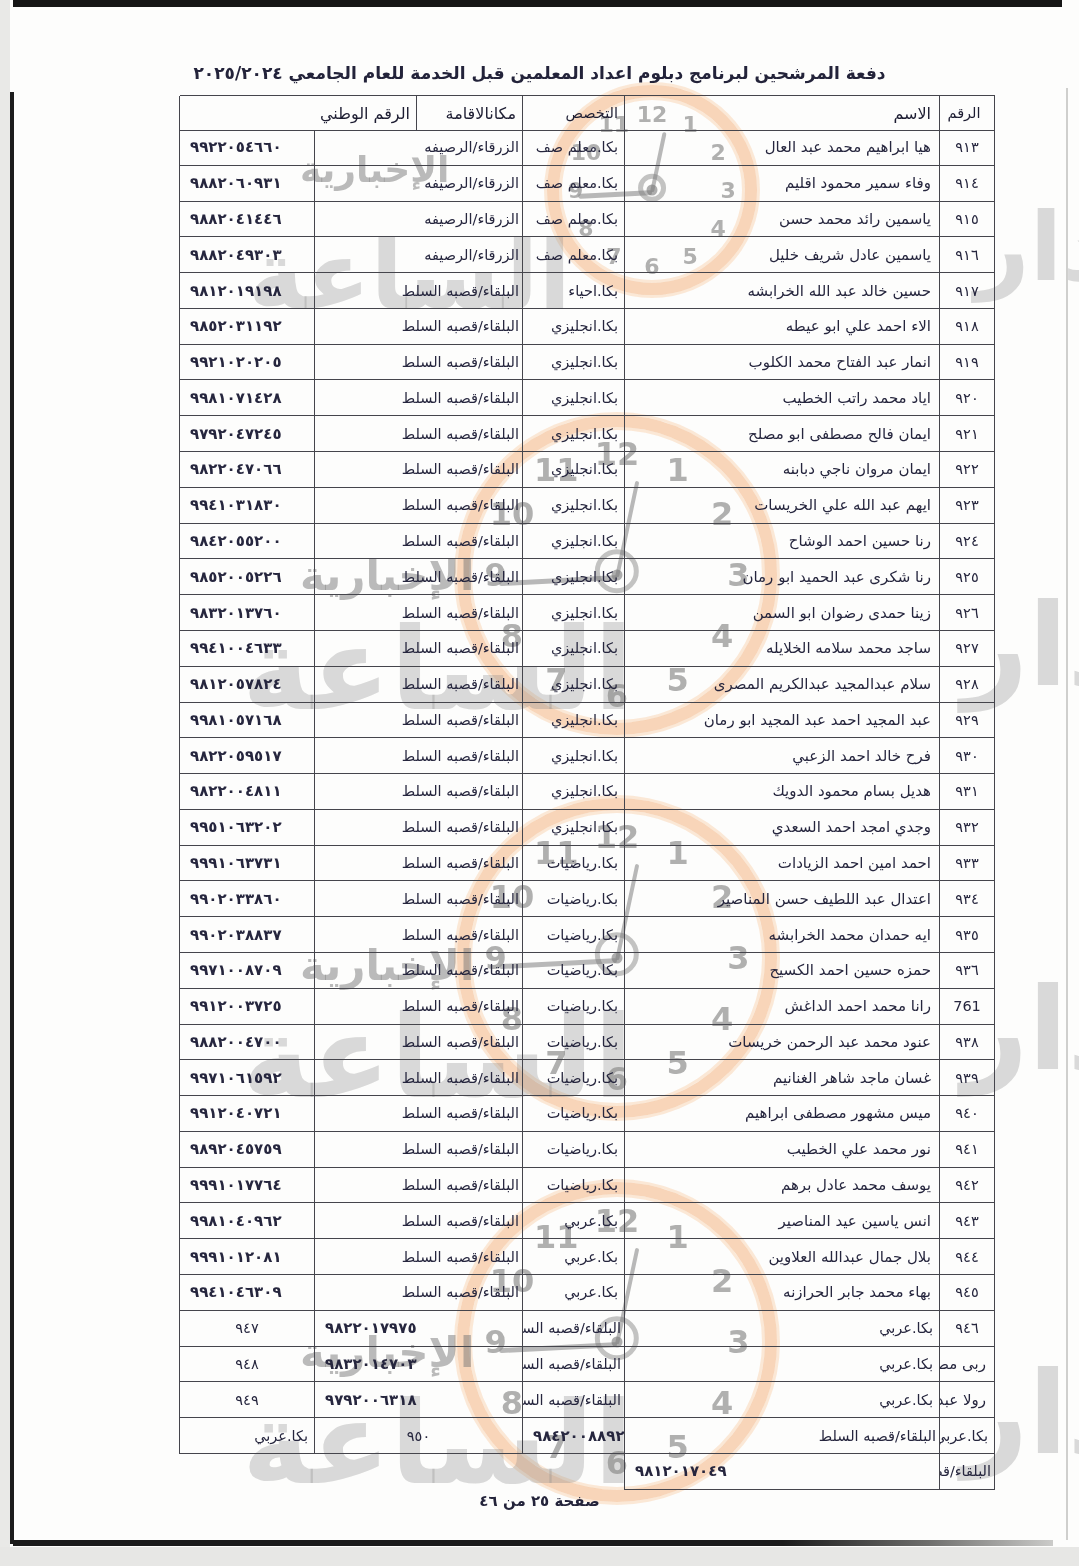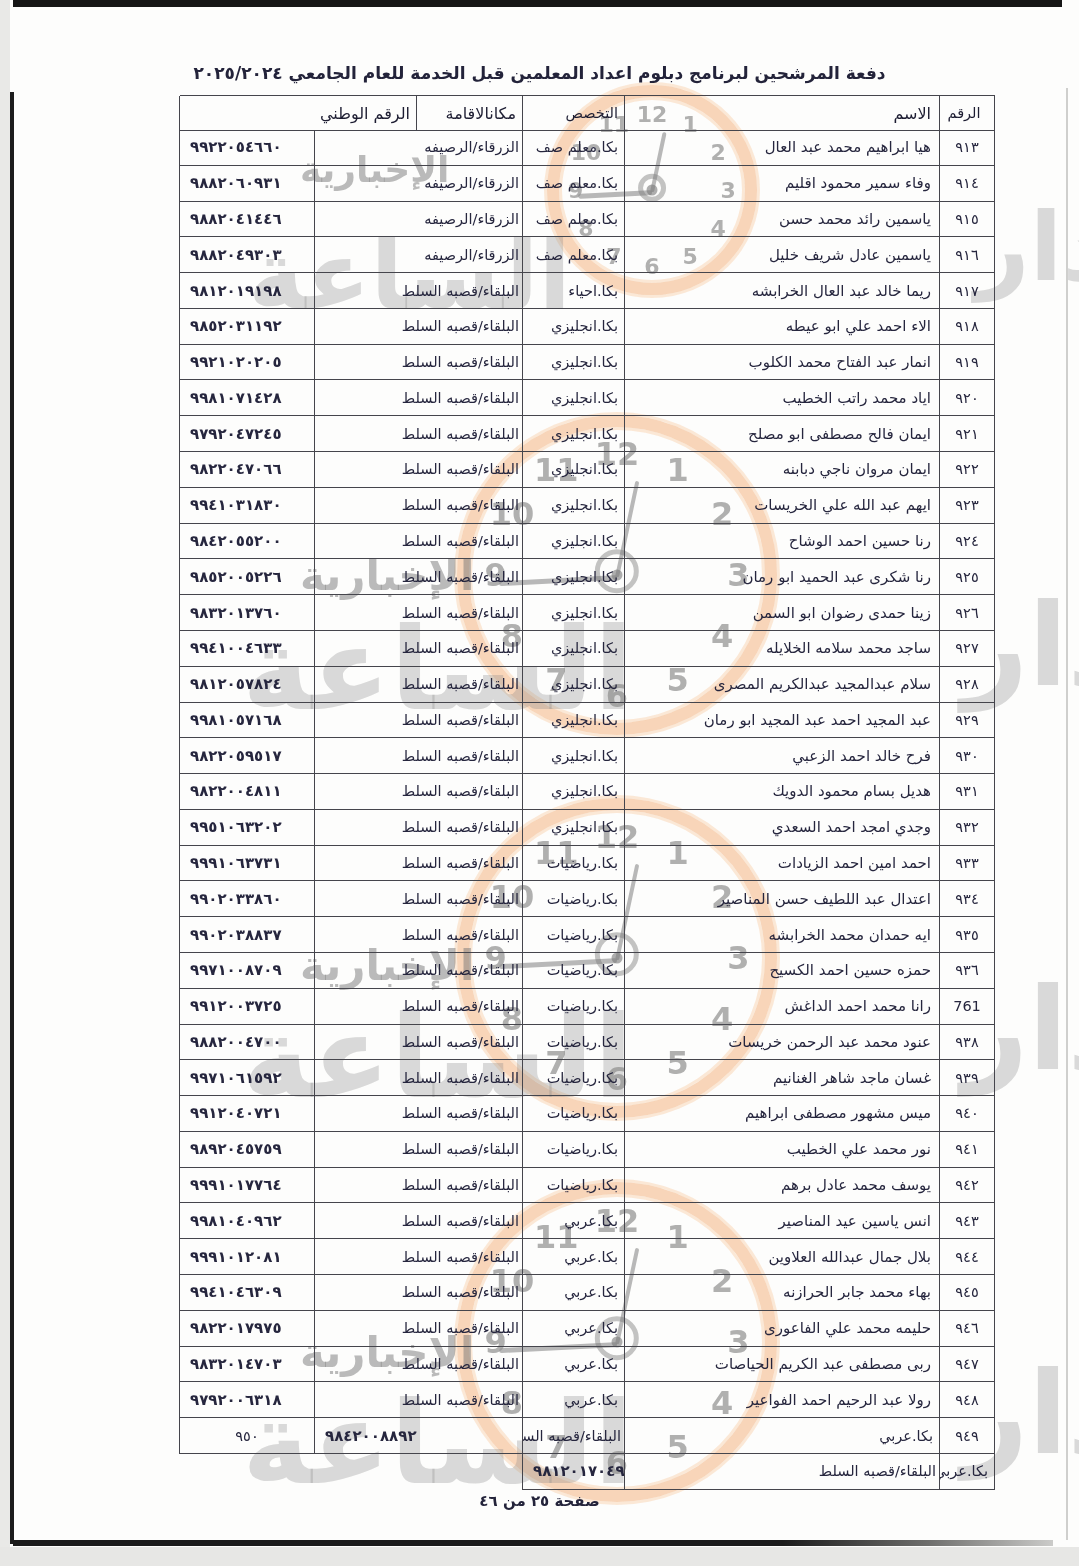--- a/index.html
+++ b/index.html
@@ -207,21 +207,21 @@
       <div class="cell c-name">ياسمين رائد محمد حسن</div>
       <div class="cell c-spec">بكا.معلم صف</div>
       <div class="cell c-residence">الزرقاء/الرصيفه</div>
       <div class="cell c-national_id">٩٨٨٢٠٤١٤٤٦</div>
       <div class="cell c-num">٩١٦</div>
       <div class="cell c-name">ياسمين عادل شريف خليل</div>
       <div class="cell c-spec">بكا.معلم صف</div>
       <div class="cell c-residence">الزرقاء/الرصيفه</div>
       <div class="cell c-national_id">٩٨٨٢٠٤٩٣٠٣</div>
       <div class="cell c-num">٩١٧</div>
-      <div class="cell c-name">ريما خالد عبد العال الخرابشه</div>
+      <div class="cell c-name">حسين خالد عبد الله الخرابشه</div>
       <div class="cell c-spec">بكا.احياء</div>
       <div class="cell c-residence">البلقاء/قصبه السلط</div>
       <div class="cell c-national_id">٩٨١٢٠١٩١٩٨</div>
       <div class="cell c-num">٩١٨</div>
       <div class="cell c-name">الاء احمد علي ابو عيطه</div>
       <div class="cell c-spec">بكا.انجليزي</div>
       <div class="cell c-residence">البلقاء/قصبه السلط</div>
       <div class="cell c-national_id">٩٨٥٢٠٣١١٩٢</div>
       <div class="cell c-num">٩١٩</div>
       <div class="cell c-name">انمار عبد الفتاح محمد الكلوب</div>
@@ -352,21 +352,20 @@
       <div class="cell c-name">بلال جمال عبدالله العلاوين</div>
       <div class="cell c-spec">بكا.عربي</div>
       <div class="cell c-residence">البلقاء/قصبه السلط</div>
       <div class="cell c-national_id">٩٩٩١٠١٢٠٨١</div>
       <div class="cell c-num">٩٤٥</div>
       <div class="cell c-name">بهاء محمد جابر الحرازنه</div>
       <div class="cell c-spec">بكا.عربي</div>
       <div class="cell c-residence">البلقاء/قصبه السلط</div>
       <div class="cell c-national_id">٩٩٤١٠٤٦٣٠٩</div>
       <div class="cell c-num">٩٤٦</div>
-      <div class="cell c-name">حليمه محمد علي الفاعورى</div>
       <div class="cell c-spec">بكا.عربي</div>
       <div class="cell c-residence">البلقاء/قصبه السلط</div>
       <div class="cell c-national_id">٩٨٢٢٠١٧٩٧٥</div>
       <div class="cell c-num">٩٤٧</div>
       <div class="cell c-name">ربى مصطفى عبد الكريم الحياصات</div>
       <div class="cell c-spec">بكا.عربي</div>
       <div class="cell c-residence">البلقاء/قصبه السلط</div>
       <div class="cell c-national_id">٩٨٣٢٠١٤٧٠٣</div>
       <div class="cell c-num">٩٤٨</div>
       <div class="cell c-name">رولا عبد الرحيم احمد الفواعير</div>

